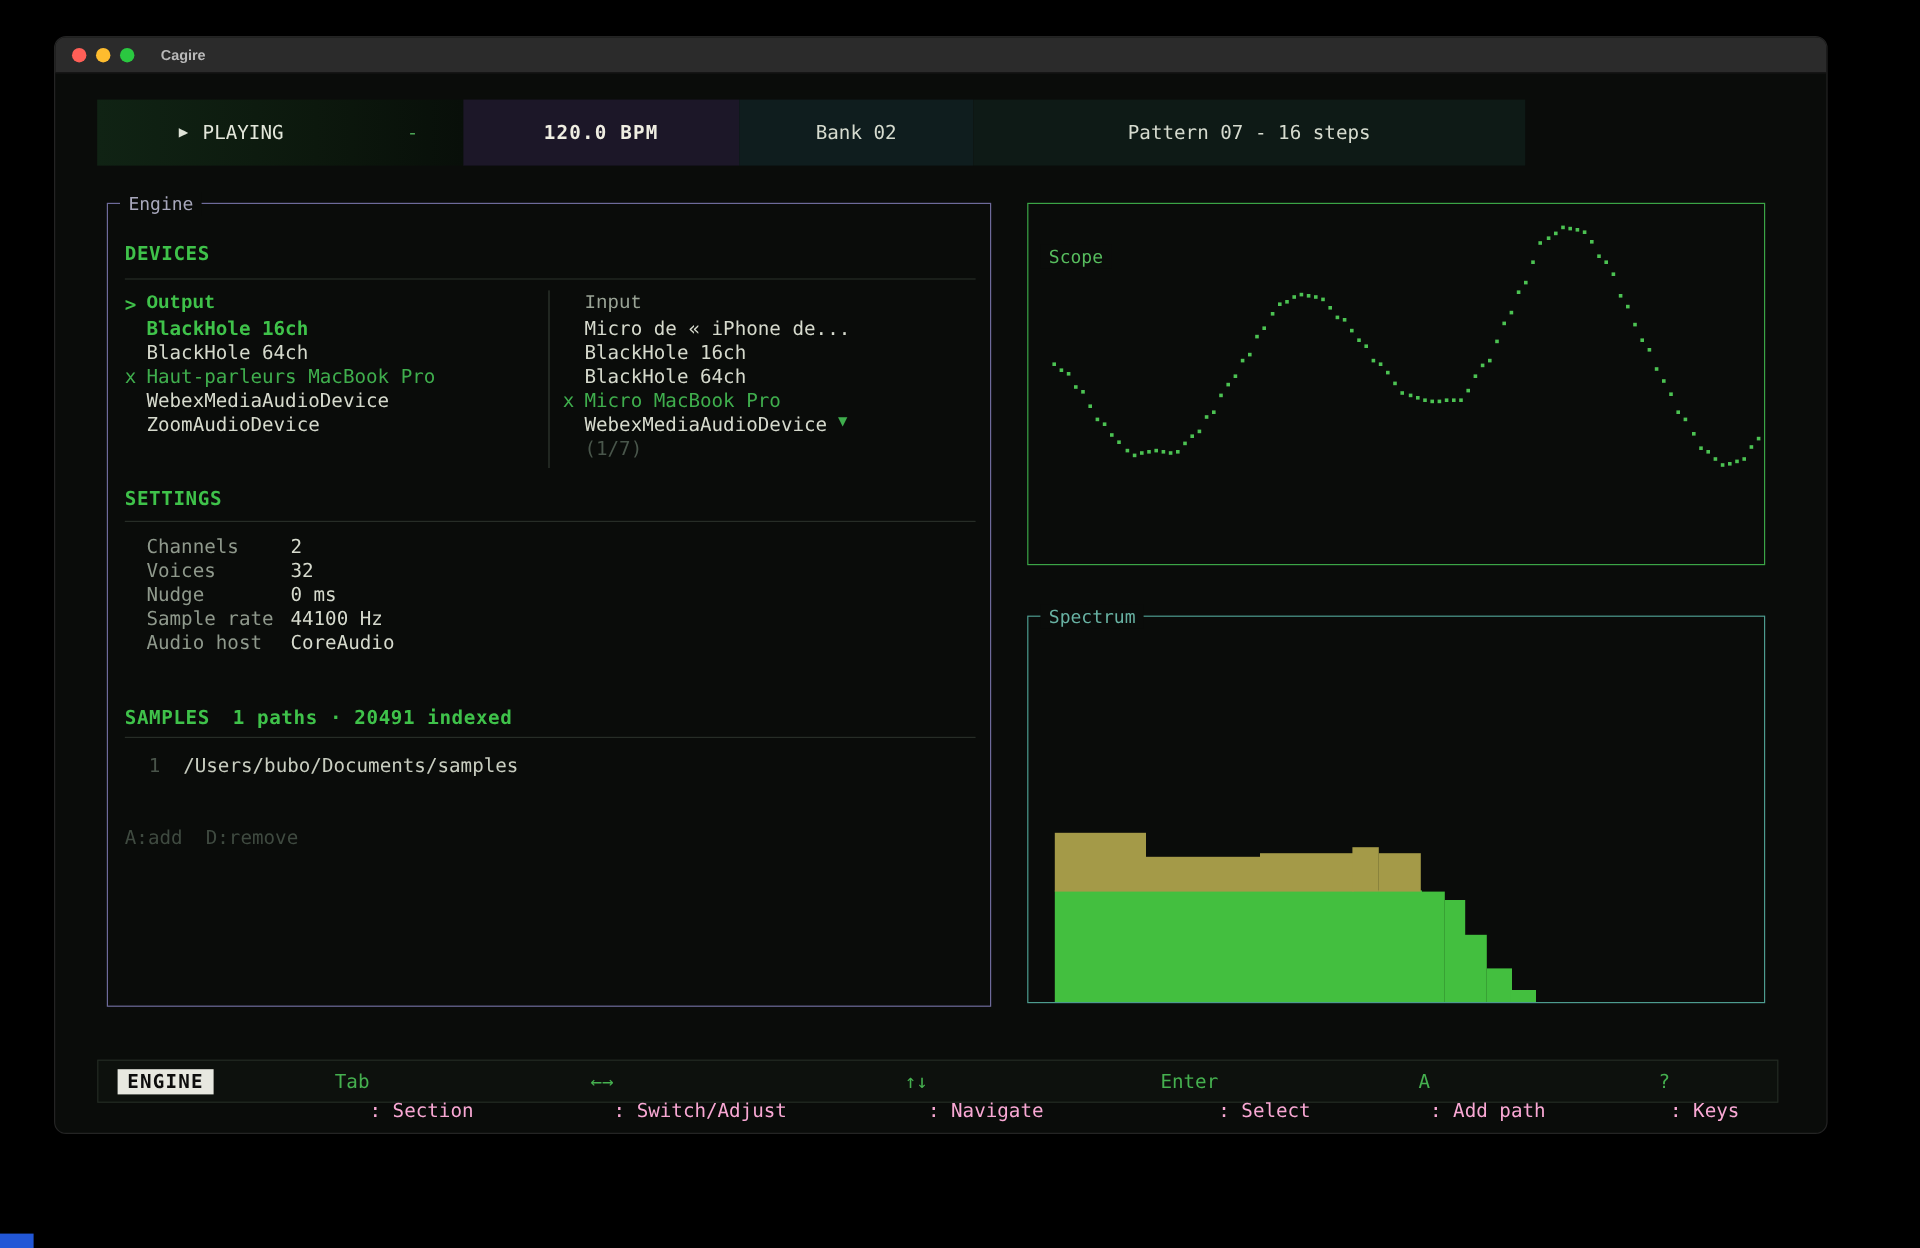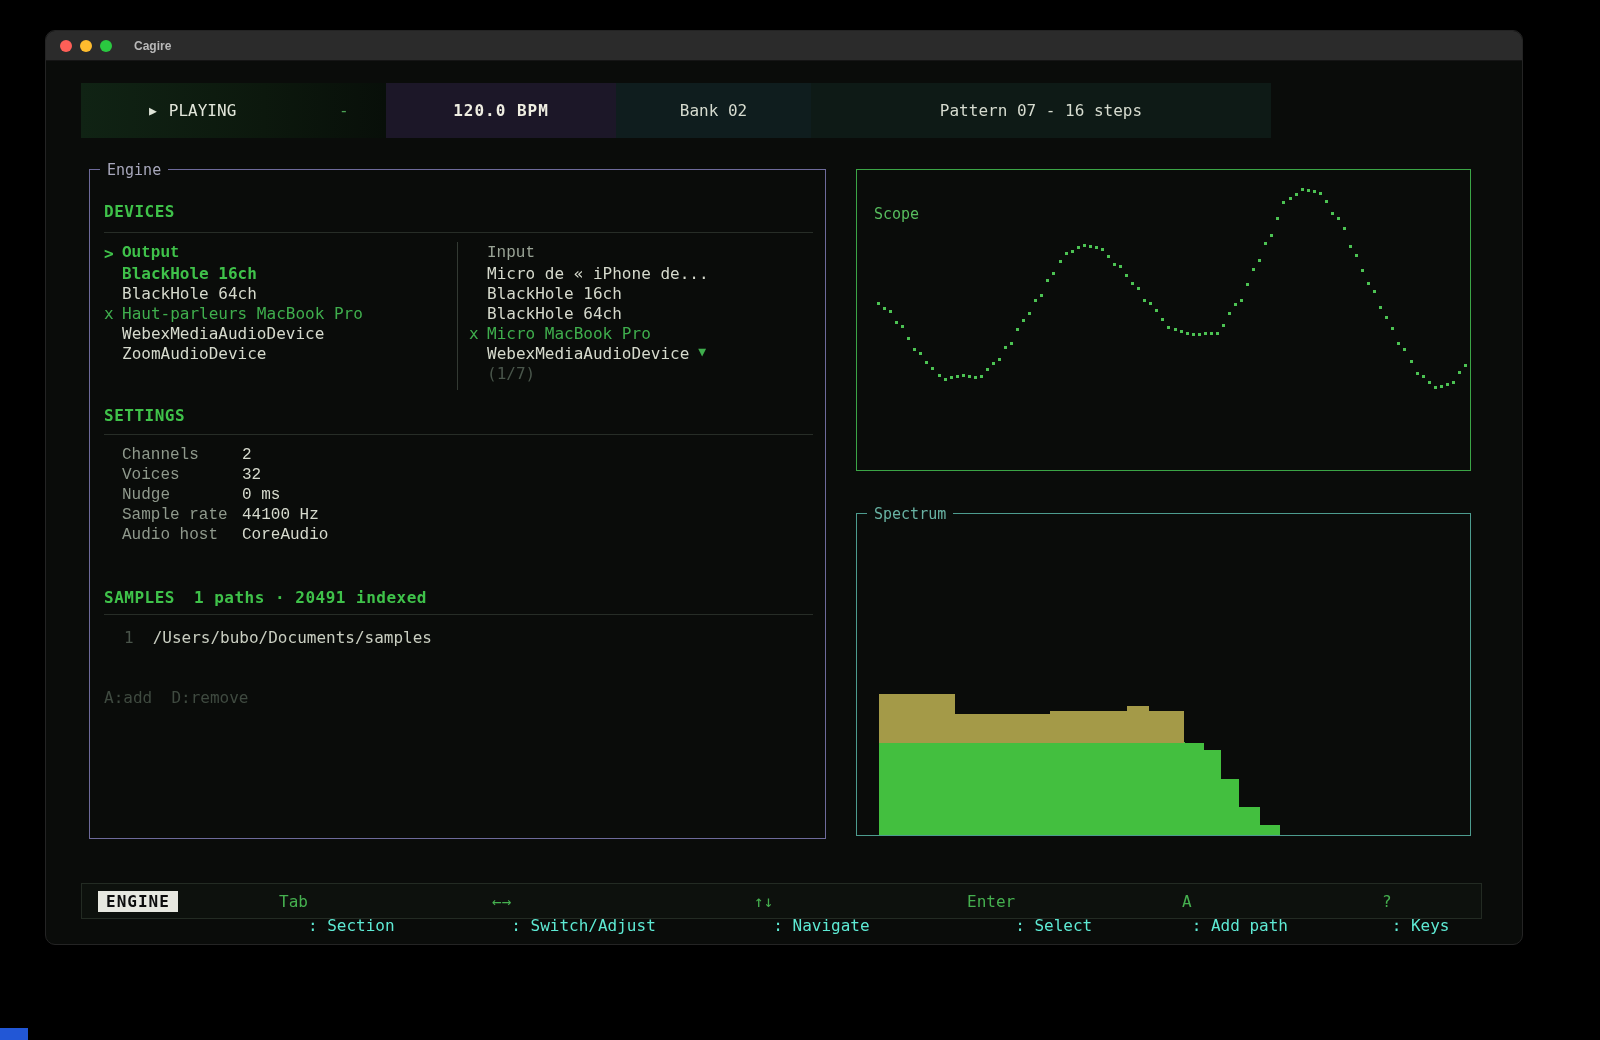--- a/index.html
+++ b/index.html
@@ -62,21 +62,21 @@
   .dev-row.header.focused .dev-marker { color:#3fc24a; font-weight:bold; }
   .dev-row.header.focused .dev-name { color:#3fc24a; font-weight:bold; }
   .dev-row.selected .dev-name { color:#3fc24a; font-weight:bold; }
   .dev-row.active .dev-name { color:#3fae4d; }
   .dev-row.dim .dev-name { color:#49564b; }
   .dev-suffix { color:#3fae4d; margin-left:9px; font-size:13px; }
   .dev-divider { position:absolute; left:367px; top:72px; width:1px; height:148px; background:#333a33; }
 
   
   .set-rows { position:absolute; left:32px; top:276px; }
-  .set-row { height:20px; font-size:16px; position:relative; width:400px;font-family:Liberation Mono, monospace; }
+  .set-row { height:20px; font-size:16px; position:relative; width:400px; }
   .set-label { color:#8f998c; }
   .set-value { position:absolute; left:120px; color:#d6dacd; }
 
   
   .samples-meta { color:#3fc24a; font-weight:bold; }
   .sample-row { position:absolute; left:34px; font-size:16px; white-space:pre; }
   .sample-idx { color:#49544a; }
   .sample-path { color:#c9cec1; margin-left:19px; }
   .samples-hints { position:absolute; left:14px; font-size:16px; color:#3f4a40; white-space:pre; }
 
@@ -85,21 +85,21 @@
   .spec-seg { position:absolute; }
 
   
   .helpbar {
     position:absolute; left:35px; top:852px; width:1401px; height:36px;
     background:#0d110d; border:1px solid #232b23;
     font-size:16px;
   }
   .help-item { position:absolute; top:0; height:34px; display:flex; align-items:center; white-space:pre; }
   .help-key { color:#45b04f; }
-  .help-label { color:#5eead4;margin-top:48px; }
+  .help-label { color:#f9a8d4;margin-top:48px; }
   .mode-badge {
     background:#e7e8e0; color:#0d0d0d; font-weight:bold; padding:1px 8px; letter-spacing:1px;
   }
 
   .desktop-corner { position:absolute; left:0; top:1028px; width:28px; height:12px; background:#2257d6; }
 </style>
 </head>
 <body>
 
 <div class="window">

